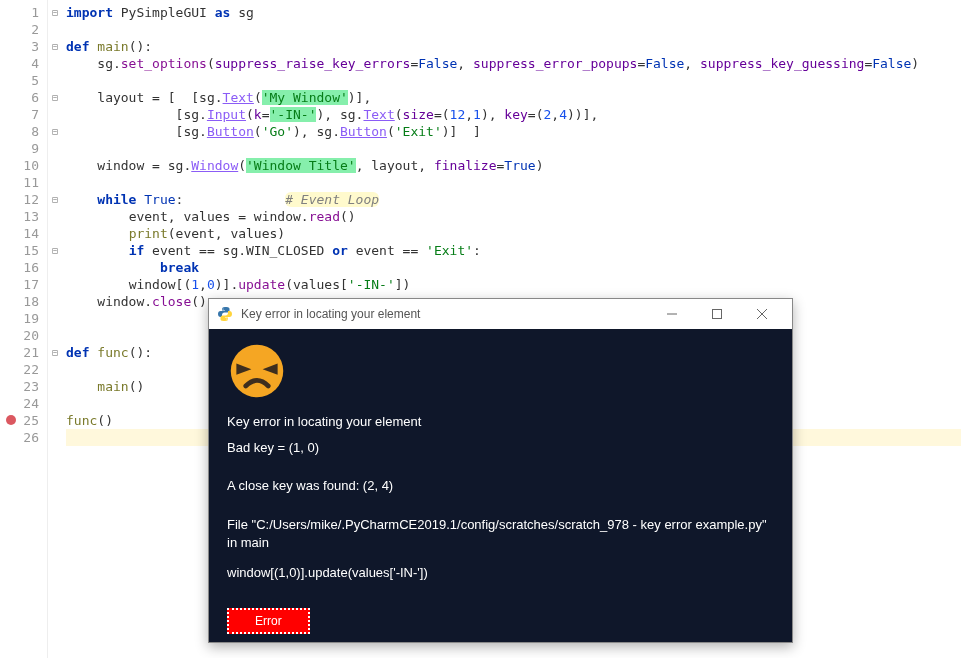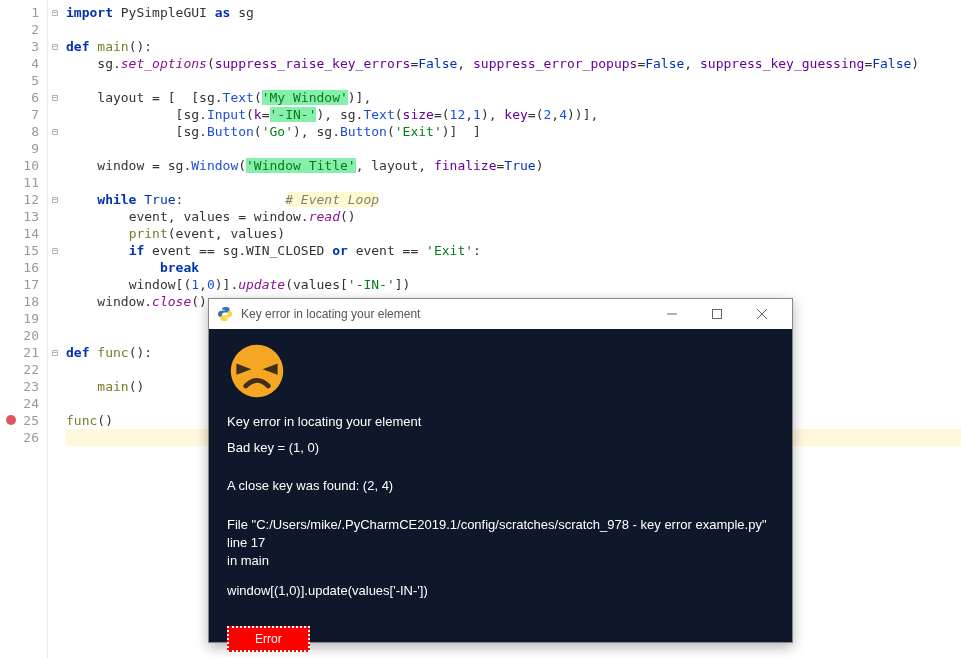--- a/index.html
+++ b/index.html
@@ -56,30 +56,30 @@
     }
     .code-line {
       height: 17px;
       line-height: 17px;
     }
     .code-line.hl {
       background: #fff8dc;
     }
     .kw { color: #0033b3; font-weight: bold; }
     .fn { color: #7a7a2b; }
-    .cls { color: #1d4ed8; }
+    .cls { color: #8b5cf6; text-decoration: underline; }
     .str { color: #067d17; }
     .str-hl { color: #067d17; background: #86efac; }
     .num { color: #1750eb; }
     .bool { color: #0033b3; font-weight: normal;}
     .param { color: #660099; }
     .comment { color: #808080; font-style: italic; background: #fffacd; border-radius: 6px; }
     .op { color: #333; }
     .ident { color: #333; }
-    .meth { color: #871094; font-style: italic; }
+    .meth { color: #871094; }
     .breakpoint {
       display: inline-block;
       width: 10px;
       height: 10px;
       background: #db5860;
       border-radius: 50%;
       position: absolute;
       left: 6px;
       top: 3px;
     }
@@ -253,18 +253,17 @@
         <circle cx="32" cy="32" r="28" fill="#f5a623"></circle>
         <path d="M10 24 L26 30 L10 36 Z" fill="#3e2e1e"></path>
         <path d="M54 24 L38 30 L54 36 Z" fill="#3e2e1e"></path>
         <path d="M20 48 Q32 36 44 48" fill="none" stroke="#3e2e1e" stroke-width="5" stroke-linecap="round"></path>
       </svg>
     </div>
     <div class="dlg-text">Key error in locating your element</div>
     <div class="dlg-text">Bad key = (1, 0)</div>
     <div class="dlg-text spaced">A close key was found: (2, 4)</div>
     <div class="dlg-text spaced" style="margin-bottom:0">  File "C:/Users/mike/.PyCharmCE2019.1/config/scratches/scratch_978 - key error example.py"</div>
-    <div class="dlg-text" style="margin-bottom:0">line 17</div>
     <div class="dlg-text" style="margin-bottom:12px">in main</div>
     <div class="dlg-text">    window[(1,0)].update(values['-IN-'])</div>
     <button class="error-btn">Error</button>
   </div>
 </div>
 
 </body></html>

